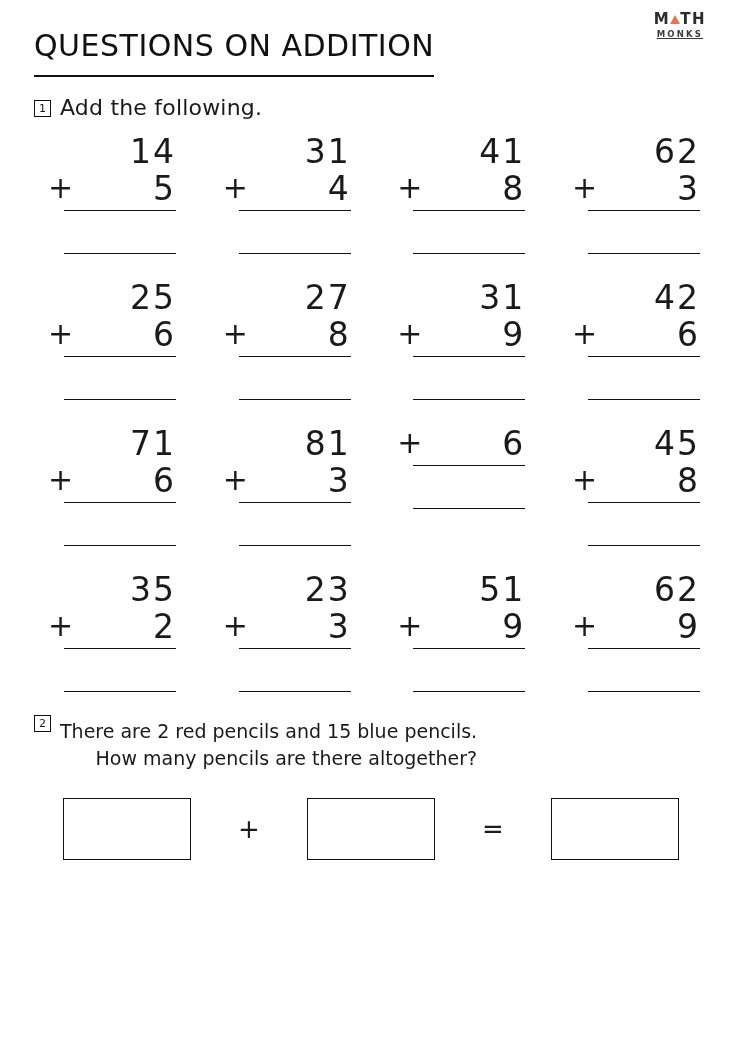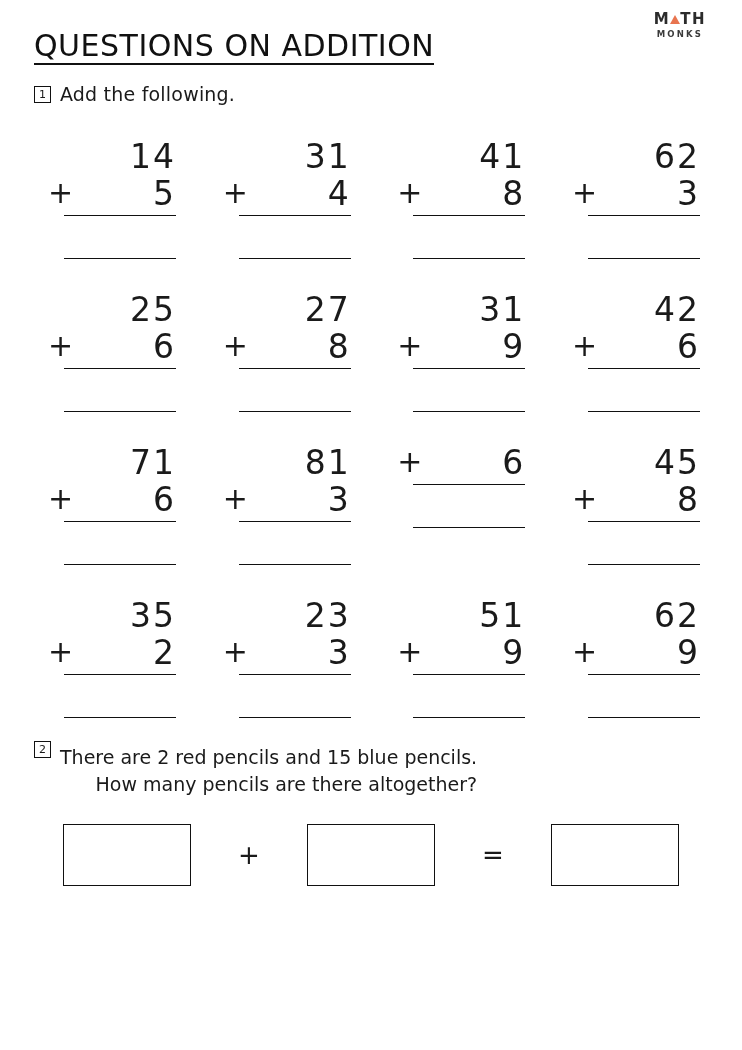--- a/index.html
+++ b/index.html
@@ -48,32 +48,33 @@
     position: relative;
     top: 0px;
     margin: 0 0px;
   }
   .logo-sub {
     font-size: 8.5px;
     letter-spacing: 2.2px;
     color: #3a3a3a;
     margin-top: 3px;
     font-weight: 600;
+    text-decoration: underline;
   }
 
   
   .title {
     font-size: 30px;
     font-weight: 400;
     letter-spacing: 0.5px;
     color: #111;
     margin: 0 0 4px 0;
     display: inline-block;
     border-bottom: 2px solid #111;
-    padding-bottom: 0;
+    padding-bottom: 12px;
     font-family: "DejaVu Sans", sans-serif;
   }
 
   
   .qline {
     display: flex;
     align-items: baseline;
     margin-top: 14px;
     font-size: 19px;
   }
@@ -82,33 +83,32 @@
     font-size: 11px;
     line-height: 1;
     padding: 2px 3px 2px 3px;
     margin-right: 9px;
     position: relative;
     top: -3px;
     min-width: 9px;
     text-align: center;
   }
   .qtext {
-    font-size: 19px;
+    font-size: 22px;
     letter-spacing: 0.2px;
   }
 
   
   .grid {
     margin-top: 14px;
   }
   .grow {
     display: flex;
     justify-content: space-between;
     margin-bottom: 26px;
-    margin-top: 33px;
   }
   .prob {
     width: 150px;
     box-sizing: border-box;
     padding-right: 8px;
   }
   .prob .top,
   .prob .bot {
     text-align: right;
     font-size: 33px;

